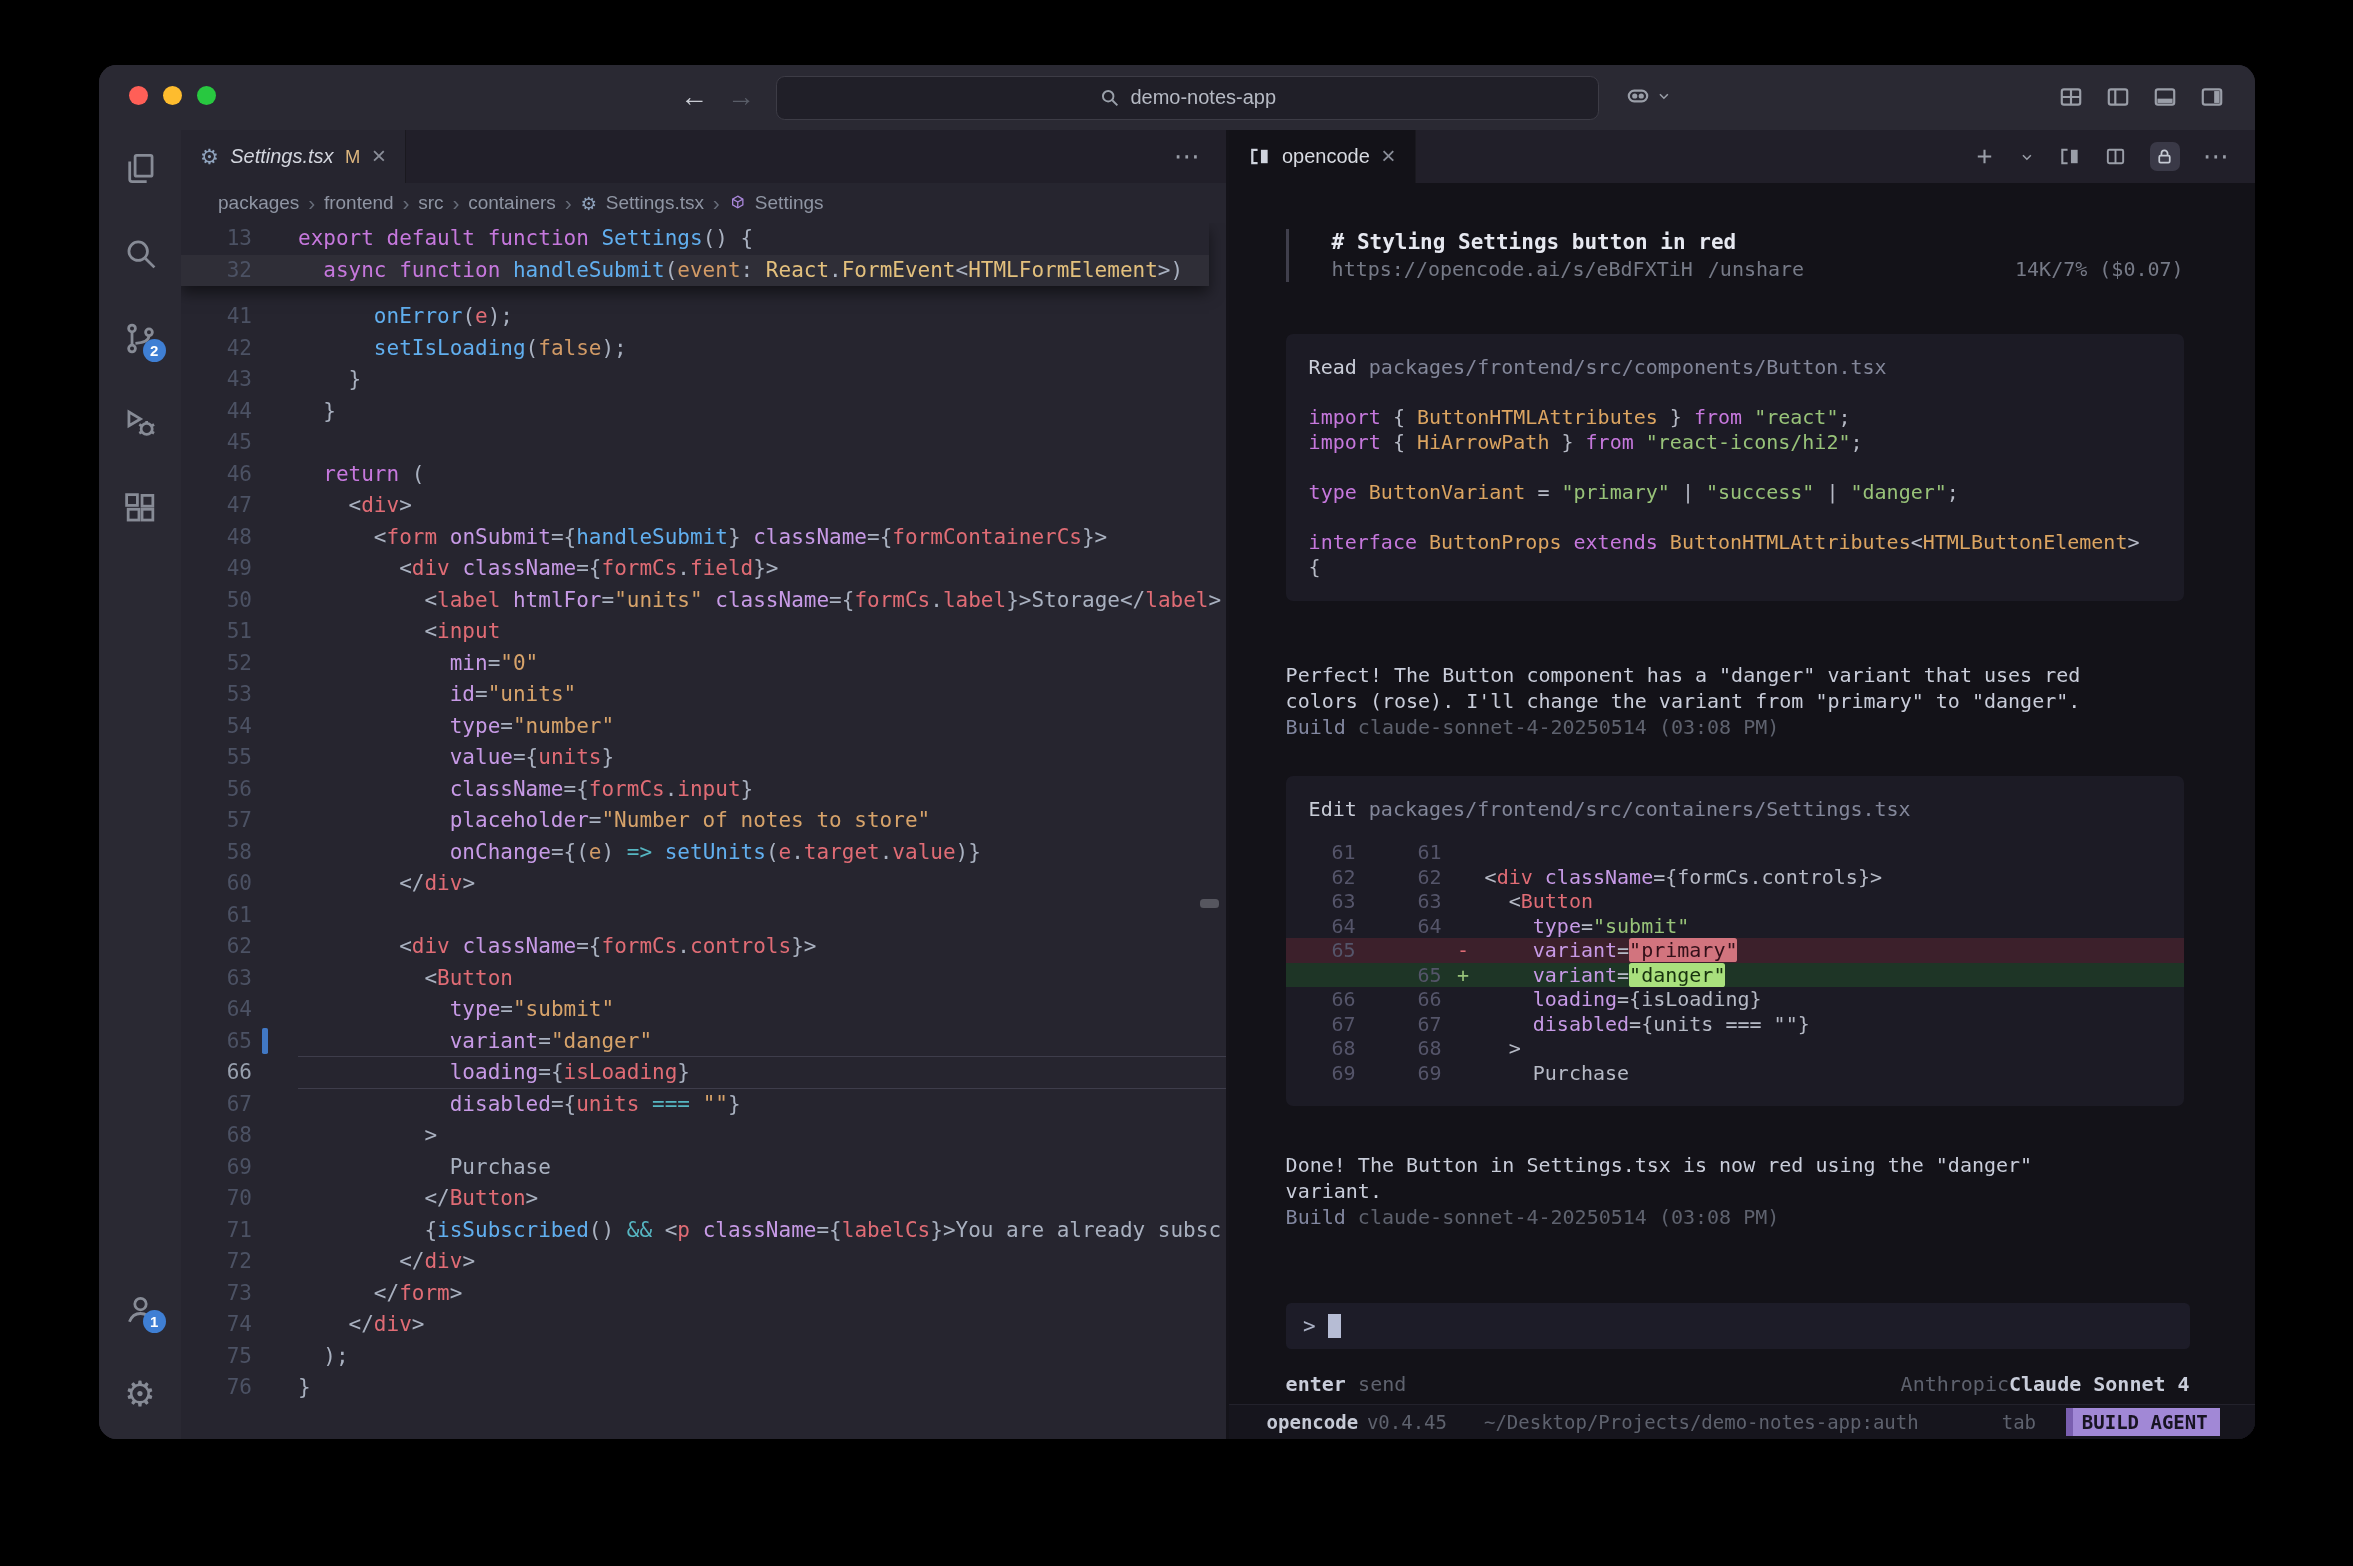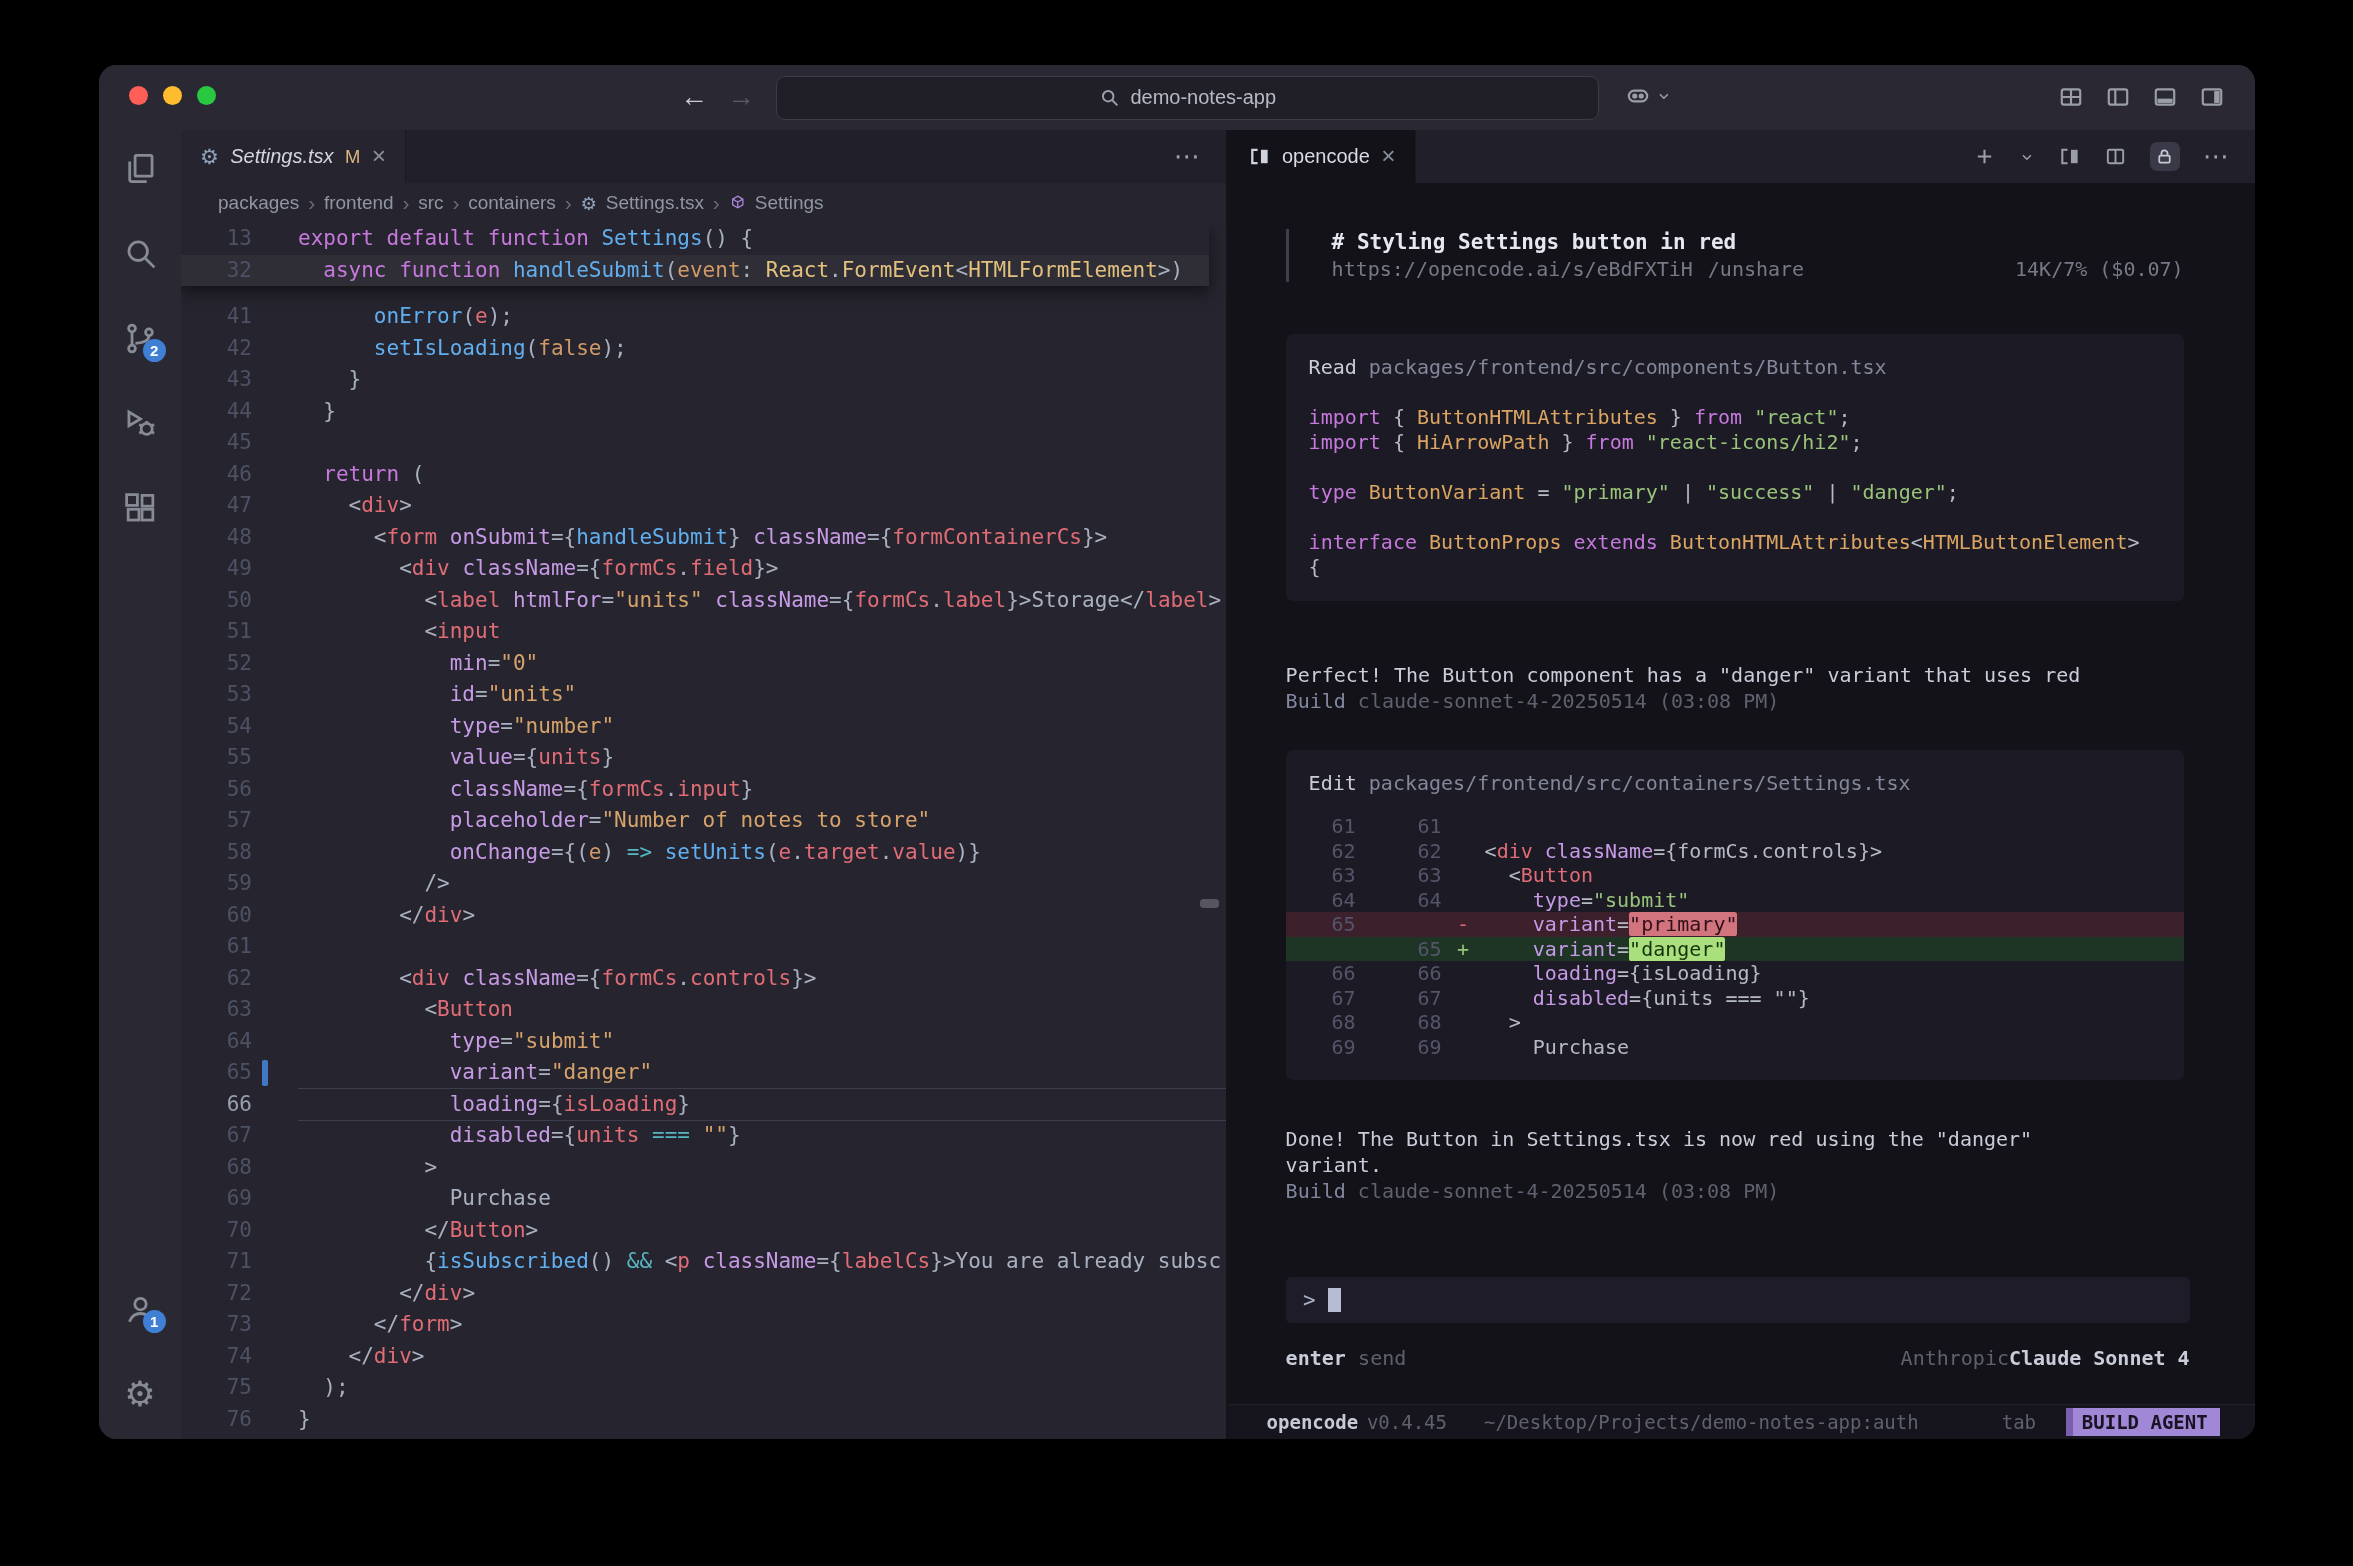--- a/index.html
+++ b/index.html
@@ -276,21 +276,20 @@
             <div class="code-line"><span class="ln">49</span><span class="lc"><span class="tk-pl">        &lt;</span><span class="tk-tag">div</span><span class="tk-pl"> </span><span class="tk-attr">className</span><span class="tk-pl">={</span><span class="tk-var">formCs</span><span class="tk-pl">.</span><span class="tk-var">field</span><span class="tk-pl">}&gt;</span></span></div>
             <div class="code-line"><span class="ln">50</span><span class="lc"><span class="tk-pl">          &lt;</span><span class="tk-tag">label</span><span class="tk-pl"> </span><span class="tk-attr">htmlFor</span><span class="tk-pl">=</span><span class="tk-str">"units"</span><span class="tk-pl"> </span><span class="tk-attr">className</span><span class="tk-pl">={</span><span class="tk-var">formCs</span><span class="tk-pl">.</span><span class="tk-var">label</span><span class="tk-pl">}&gt;</span><span class="tk-pl">Storage</span><span class="tk-pl">&lt;/</span><span class="tk-tag">label</span><span class="tk-pl">&gt;</span></span></div>
             <div class="code-line"><span class="ln">51</span><span class="lc"><span class="tk-pl">          &lt;</span><span class="tk-tag">input</span></span></div>
             <div class="code-line"><span class="ln">52</span><span class="lc"><span class="tk-pl">            </span><span class="tk-attr">min</span><span class="tk-pl">=</span><span class="tk-str">"0"</span></span></div>
             <div class="code-line"><span class="ln">53</span><span class="lc"><span class="tk-pl">            </span><span class="tk-attr">id</span><span class="tk-pl">=</span><span class="tk-str">"units"</span></span></div>
             <div class="code-line"><span class="ln">54</span><span class="lc"><span class="tk-pl">            </span><span class="tk-attr">type</span><span class="tk-pl">=</span><span class="tk-str">"number"</span></span></div>
             <div class="code-line"><span class="ln">55</span><span class="lc"><span class="tk-pl">            </span><span class="tk-attr">value</span><span class="tk-pl">={</span><span class="tk-var">units</span><span class="tk-pl">}</span></span></div>
             <div class="code-line"><span class="ln">56</span><span class="lc"><span class="tk-pl">            </span><span class="tk-attr">className</span><span class="tk-pl">={</span><span class="tk-var">formCs</span><span class="tk-pl">.</span><span class="tk-var">input</span><span class="tk-pl">}</span></span></div>
             <div class="code-line"><span class="ln">57</span><span class="lc"><span class="tk-pl">            </span><span class="tk-attr">placeholder</span><span class="tk-pl">=</span><span class="tk-str">"Number of notes to store"</span></span></div>
             <div class="code-line"><span class="ln">58</span><span class="lc"><span class="tk-pl">            </span><span class="tk-attr">onChange</span><span class="tk-pl">={(</span><span class="tk-prm">e</span><span class="tk-pl">) </span><span class="tk-op">=&gt;</span><span class="tk-pl"> </span><span class="tk-fn">setUnits</span><span class="tk-pl">(</span><span class="tk-var">e</span><span class="tk-pl">.</span><span class="tk-var">target</span><span class="tk-pl">.</span><span class="tk-var">value</span><span class="tk-pl">)}</span></span></div>
-            <div class="code-line"><span class="ln">59</span><span class="lc"><span class="tk-pl">          /&gt;</span></span></div>
             <div class="code-line"><span class="ln">60</span><span class="lc"><span class="tk-pl">        &lt;/</span><span class="tk-tag">div</span><span class="tk-pl">&gt;</span></span></div>
             <div class="code-line"><span class="ln">61</span><span class="lc"></span></div>
             <div class="code-line"><span class="ln">62</span><span class="lc"><span class="tk-pl">        &lt;</span><span class="tk-tag">div</span><span class="tk-pl"> </span><span class="tk-attr">className</span><span class="tk-pl">={</span><span class="tk-var">formCs</span><span class="tk-pl">.</span><span class="tk-var">controls</span><span class="tk-pl">}&gt;</span></span></div>
             <div class="code-line"><span class="ln">63</span><span class="lc"><span class="tk-pl">          &lt;</span><span class="tk-tag">Button</span></span></div>
             <div class="code-line"><span class="ln">64</span><span class="lc"><span class="tk-pl">            </span><span class="tk-attr">type</span><span class="tk-pl">=</span><span class="tk-str">"submit"</span></span></div>
             <div class="code-line"><span class="ln">65</span><span class="mod-marker"></span><span class="lc"><span class="tk-pl">            </span><span class="tk-attr">variant</span><span class="tk-pl">=</span><span class="tk-str">"danger"</span></span></div>
             <div class="code-line current"><span class="ln ln-cur">66</span><span class="lc"><span class="tk-pl">            </span><span class="tk-attr">loading</span><span class="tk-pl">={</span><span class="tk-var">isLoading</span><span class="tk-pl">}</span></span></div>
             <div class="code-line"><span class="ln">67</span><span class="lc"><span class="tk-pl">            </span><span class="tk-attr">disabled</span><span class="tk-pl">={</span><span class="tk-var">units</span><span class="tk-pl"> </span><span class="tk-op">===</span><span class="tk-pl"> </span><span class="tk-str">""</span><span class="tk-pl">}</span></span></div>
             <div class="code-line"><span class="ln">68</span><span class="lc"><span class="tk-pl">          &gt;</span></span></div>
             <div class="code-line"><span class="ln">69</span><span class="lc"><span class="tk-pl">            Purchase</span></span></div>
@@ -365,20 +364,21 @@
               <div class="p-code-line"></div>
               <div class="p-code-line"><span class="tk-kw">type</span><span class="tk-pl"> </span><span class="tk-prm">ButtonVariant</span><span class="tk-pl"> = </span><span class="tk-str">"primary"</span><span class="tk-pl"> | </span><span class="tk-str">"success"</span><span class="tk-pl"> | </span><span class="tk-str">"danger"</span><span class="tk-pl">;</span></div>
               <div class="p-code-line"></div>
               <div class="p-code-line"><span class="tk-kw">interface</span><span class="tk-pl"> </span><span class="tk-prm">ButtonProps</span><span class="tk-pl"> </span><span class="tk-kw">extends</span><span class="tk-pl"> </span><span class="tk-prm">ButtonHTMLAttributes</span><span class="tk-pl">&lt;</span><span class="tk-prm">HTMLButtonElement</span><span class="tk-pl">&gt;</span></div>
               <div class="p-code-line"><span class="tk-pl">{</span></div>
             </div>
         </div>
 
         <div class="oc-msg">
           <div>Perfect! The Button component has a "danger" variant that uses red</div>
+          <div>colors (rose). I'll change the variant from "primary" to "danger".</div>
         </div>
         <div class="oc-build">
           <span class="build-label">Build</span> <span>claude-sonnet-4-20250514 (03:08 PM)</span>
         </div>
 
         <div class="oc-box edit-box">
           <div class="box-head"><span class="box-action">Edit </span><span class="box-path">packages/frontend/src/containers/Settings.tsx</span></div>
           <div id="diff">
               <div class="diff-row ctx"><span class="d-old">61</span><span class="d-new">61</span><span class="d-sign"></span><span class="d-content"></span></div>
               <div class="diff-row ctx"><span class="d-old">62</span><span class="d-new">62</span><span class="d-sign"></span><span class="d-content"><span class="tk-pl">&lt;</span><span class="tk-tag">div</span><span class="tk-pl"> </span><span class="tk-attr">className</span><span class="tk-pl">={formCs.controls}&gt;</span></span></div>

